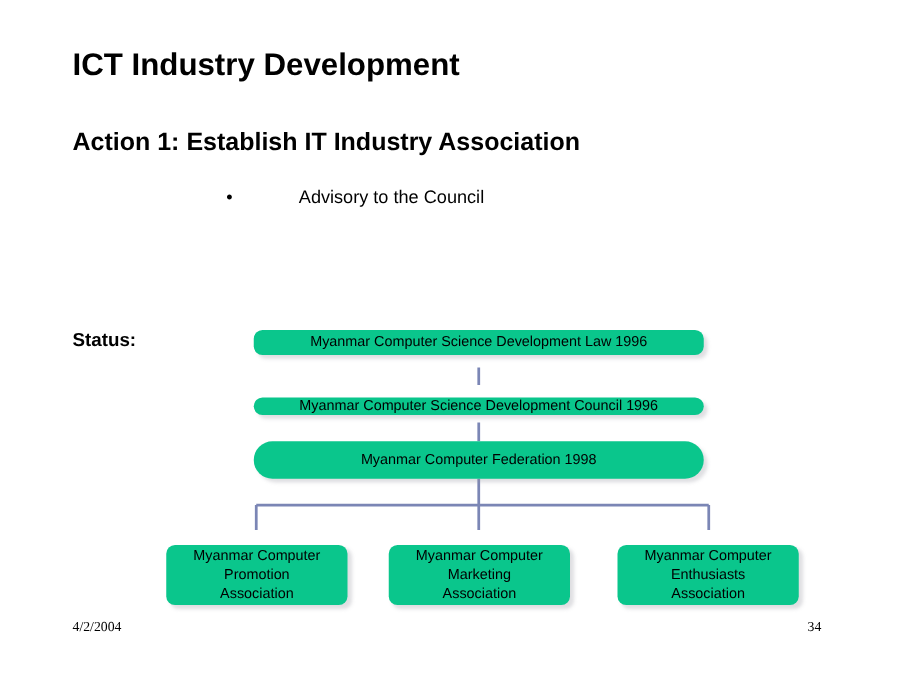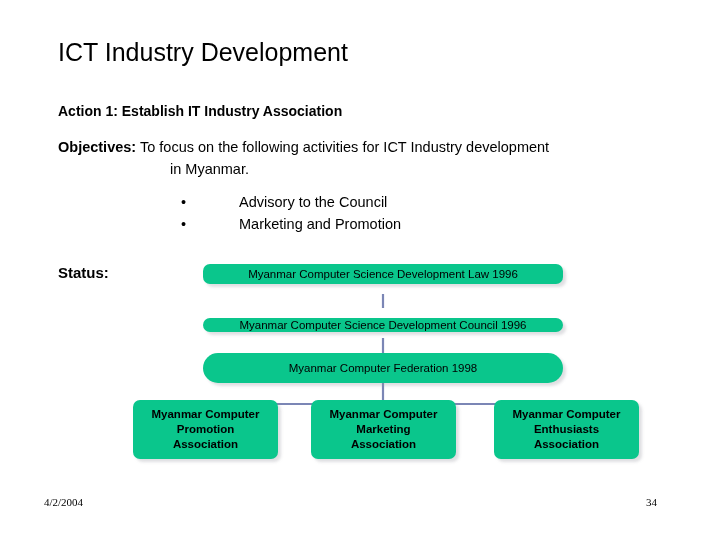--- a/index.html
+++ b/index.html
@@ -23,31 +23,31 @@
     height: 540px;
     background: #ffffff;
   }
 
   
   .slide-title {
     position: absolute;
     left: 58px;
     top: 38px;
     font-size: 25px;
-    font-weight: normal;
+    font-weight: bold;
     letter-spacing: 0px;
     white-space: nowrap;
     text-align: right;
   }
 
   .action-line {
     position: absolute;
     left: 58px;
     top: 103px;
-    font-size: 14px;
+    font-size: 20px;
     font-weight: bold;
     white-space: nowrap;
   }
 
   .objectives-block {
     position: absolute;
     left: 58px;
     top: 136px;
     width: 640px;
     font-size: 14.5px;
@@ -124,21 +124,21 @@
     font-size: 11.5px;
     line-height: 15px;
     box-sizing: border-box;
     padding: 2px 6px;
   }
 
   .node-law     { left: 203px; top: 264px; width: 360px; height: 20px; }
   .node-council { left: 203px; top: 318px; width: 360px; height: 14px; }
   .node-fed     { left: 203px; top: 353px; width: 360px; height: 30px; border-radius: 15px; }
 
-  .node-leaf { width: 145px; height: 59px; top: 400px; font-weight: bold; }
+  .node-leaf { width: 145px; height: 48px; top: 436px; }
   .node-scientist  { left: 133px; }
   .node-industry   { left: 311px; }
   .node-enthusiast { left: 494px; }
 
   .node-leaf .node-text {
     display: block;
   }
 
   
   .footer {
@@ -146,21 +146,21 @@
     left: 0;
     top: 496px;
     width: 720px;
     height: 22px;
     font-family: "Liberation Serif", serif;
     font-size: 11px;
     color: #000000;
   }
   .footer-date {
     position: absolute;
-    left: 44px;
+    left: 58px;
     top: 0;
     text-align: center;
   }
   .footer-center {
     position: absolute;
     left: 271px;
     top: 0;
   }
   .footer-page {
     position: absolute;
@@ -171,35 +171,26 @@
 </head>
 <body>
 
 <div class="slide">
 
   <div class="slide-title">ICT Industry Development</div>
 
   <div class="action-line">Action 1: Establish IT Industry Association</div>
 
   <div class="objectives-block">
-    <div class="obj-row-1">
-      <span class="obj-label">Objectives:</span>
-      <span class="obj-text-1">To focus on the following activities for ICT Industry development</span>
-    </div>
-    <div class="obj-row-2">in Myanmar.</div>
 
     <div class="bullet-list">
       <div class="bullet-item">
         <span class="bullet-dot">•</span>
         <span class="bullet-label">Advisory to the Council</span>
       </div>
-      <div class="bullet-item">
-        <span class="bullet-dot">•</span>
-        <span class="bullet-label">Marketing and Promotion</span>
-      </div>
     </div>
   </div>
 
   <div class="status-label">Status:</div>
 
   <div class="chart-area">
     <svg class="chart-svg" width="720" height="540">
 
       <line x1="383" y1="294" x2="383" y2="308" stroke="#7b86b5" stroke-width="2.2"></line>
 

